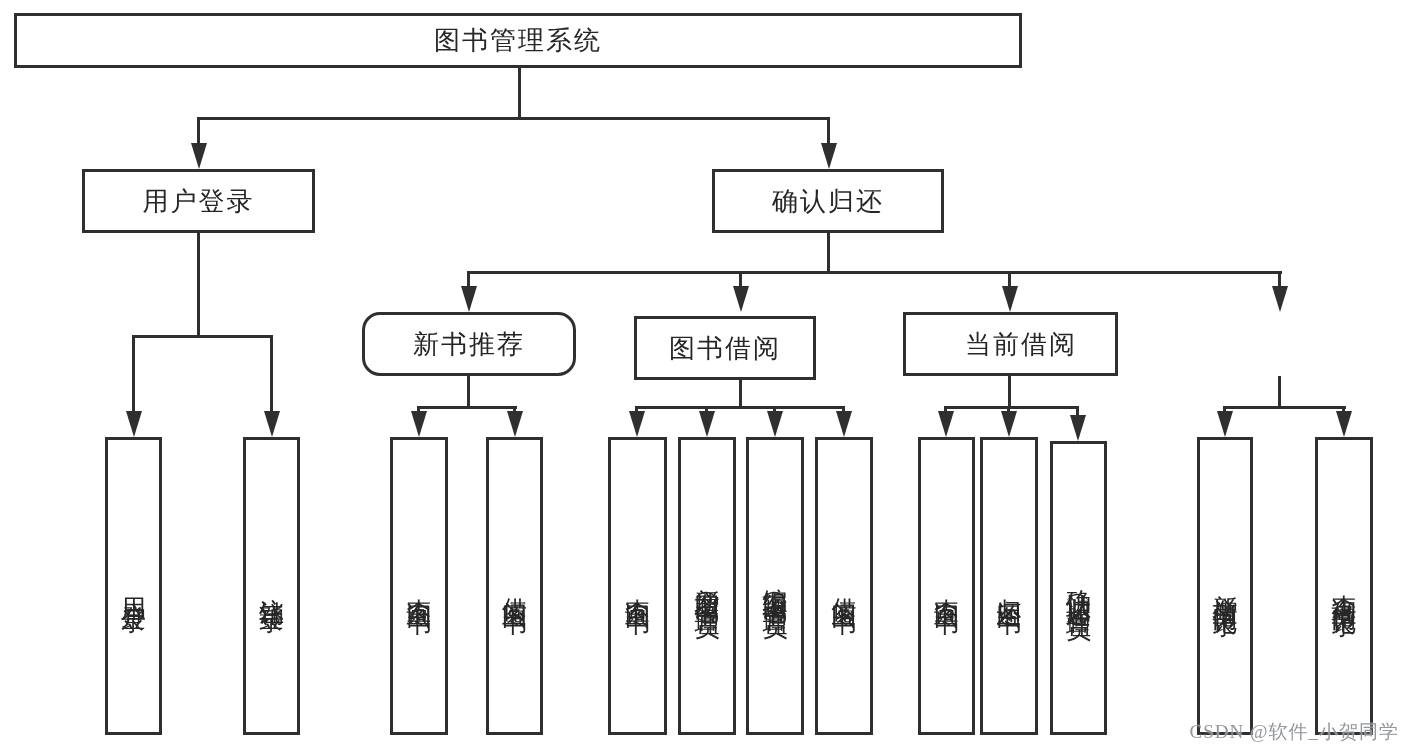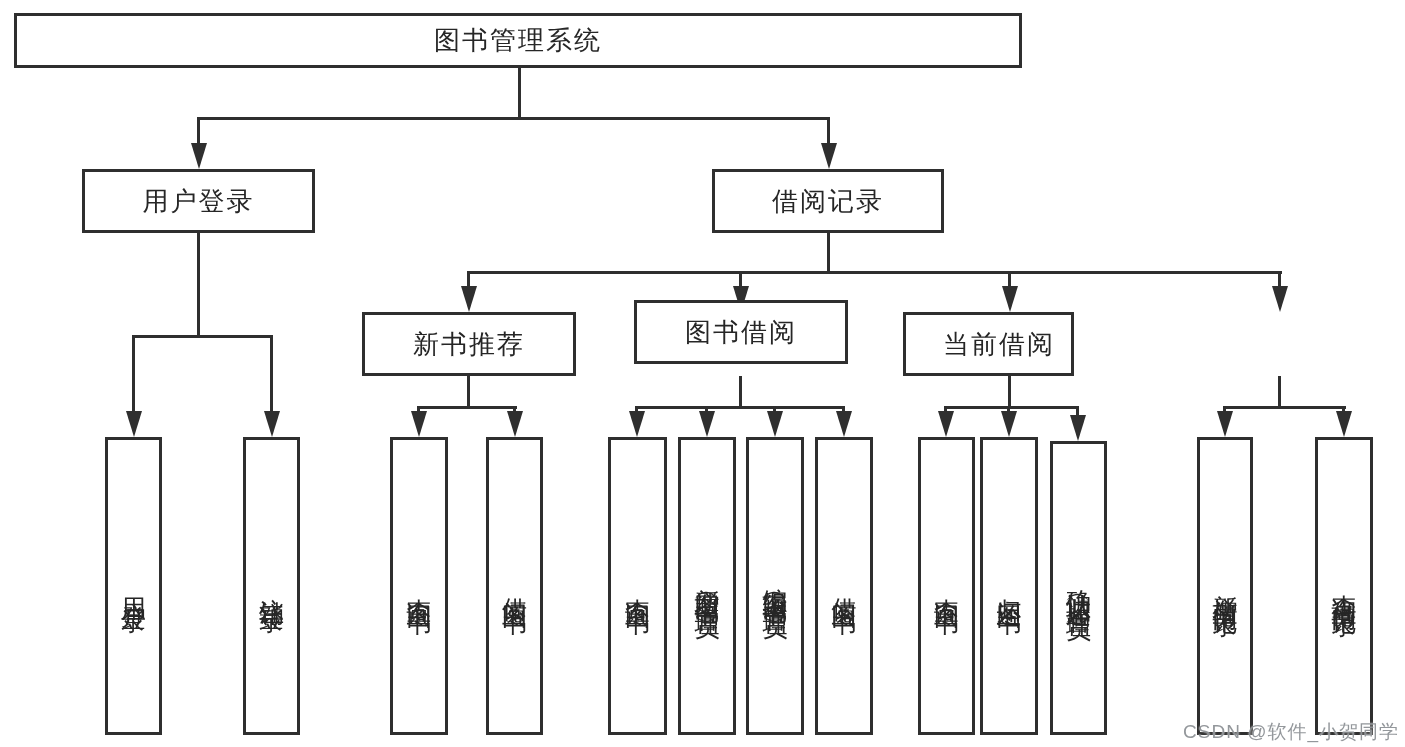--- a/index.html
+++ b/index.html
@@ -1,20 +1,20 @@
 <!DOCTYPE html>
 <html style="--line: #2f2f2f;"><head>
 <meta charset="utf-8">
 <style>
   html,body{margin:0;padding:0;background:#ffffff;}
   #canvas{
     position:relative;
     width:1405px;height:747px;
     background:#ffffff;
-    font-family:Liberation Sans, sans-serif;
+    font-family:Liberation Serif, serif;
     overflow:hidden;
   }
   .node{
     position:absolute;
     box-sizing:border-box;
     border:3px solid var(--line,#2f2f2f);
     background:#ffffff;
     display:flex;align-items:center;justify-content:center;
     color:#262626;
     font-size:26px;
@@ -101,25 +101,25 @@
       <div class="arrowhead" style="left: 938px; top: 411px;"></div>
       <div class="arrowhead" style="left: 1001px; top: 411px;"></div>
       <div class="arrowhead" style="left: 1070px; top: 415px;"></div>
       <div class="arrowhead" style="left: 1217px; top: 411px;"></div>
       <div class="arrowhead" style="left: 1336px; top: 411px;"></div>
     </div>
 
   <div class="node" style="left:14px;top:13px;width:1008px;height:55px;">图书管理系统</div>
 
   <div class="node" style="left:82px;top:169px;width:233px;height:64px;">用户登录</div>
-  <div class="node" style="left:712px;top:169px;width:232px;height:64px;">借阅记录</div>
+  <div class="node" style="left:712px;top:169px;width:232px;height:64px;">确认归还</div>
 
-  <div class="node" style="left:362px;top:312px;width:214px;height:64px;">新书推荐</div>
-  <div class="node" style="left:634px;top:300px;width:214px;height:64px;">图书借阅</div>
-  <div class="node" style="left:903px;top:312px;width:171px;height:64px;padding-left:21px;">当前借阅</div>
+  <div class="node" style="left:362px;top:312px;width:214px;height:64px;border-radius:18px;">新书推荐</div>
+  <div class="node" style="left:634px;top:316px;width:182px;height:64px;">图书借阅</div>
+  <div class="node" style="left:903px;top:312px;width:215px;height:64px;padding-left:21px;">当前借阅</div>
 
   <div class="node vertical" style="left:105px;top:437px;width:57px;height:298px;">用户登录</div>
   <div class="node vertical" style="left:243px;top:437px;width:57px;height:298px;">注销登录</div>
 
   <div class="node vertical" style="left:390px;top:437px;width:58px;height:298px;">查询图书</div>
   <div class="node vertical" style="left:486px;top:437px;width:57px;height:298px;">借阅图书</div>
 
   <div class="node vertical" style="left:608px;top:437px;width:59px;height:298px;">查询图书</div>
   <div class="node vertical" style="left:678px;top:437px;width:58px;height:298px;">新增图书（管理员）</div>
   <div class="node vertical" style="left:746px;top:437px;width:58px;height:298px;">编辑图书（管理员）</div>

